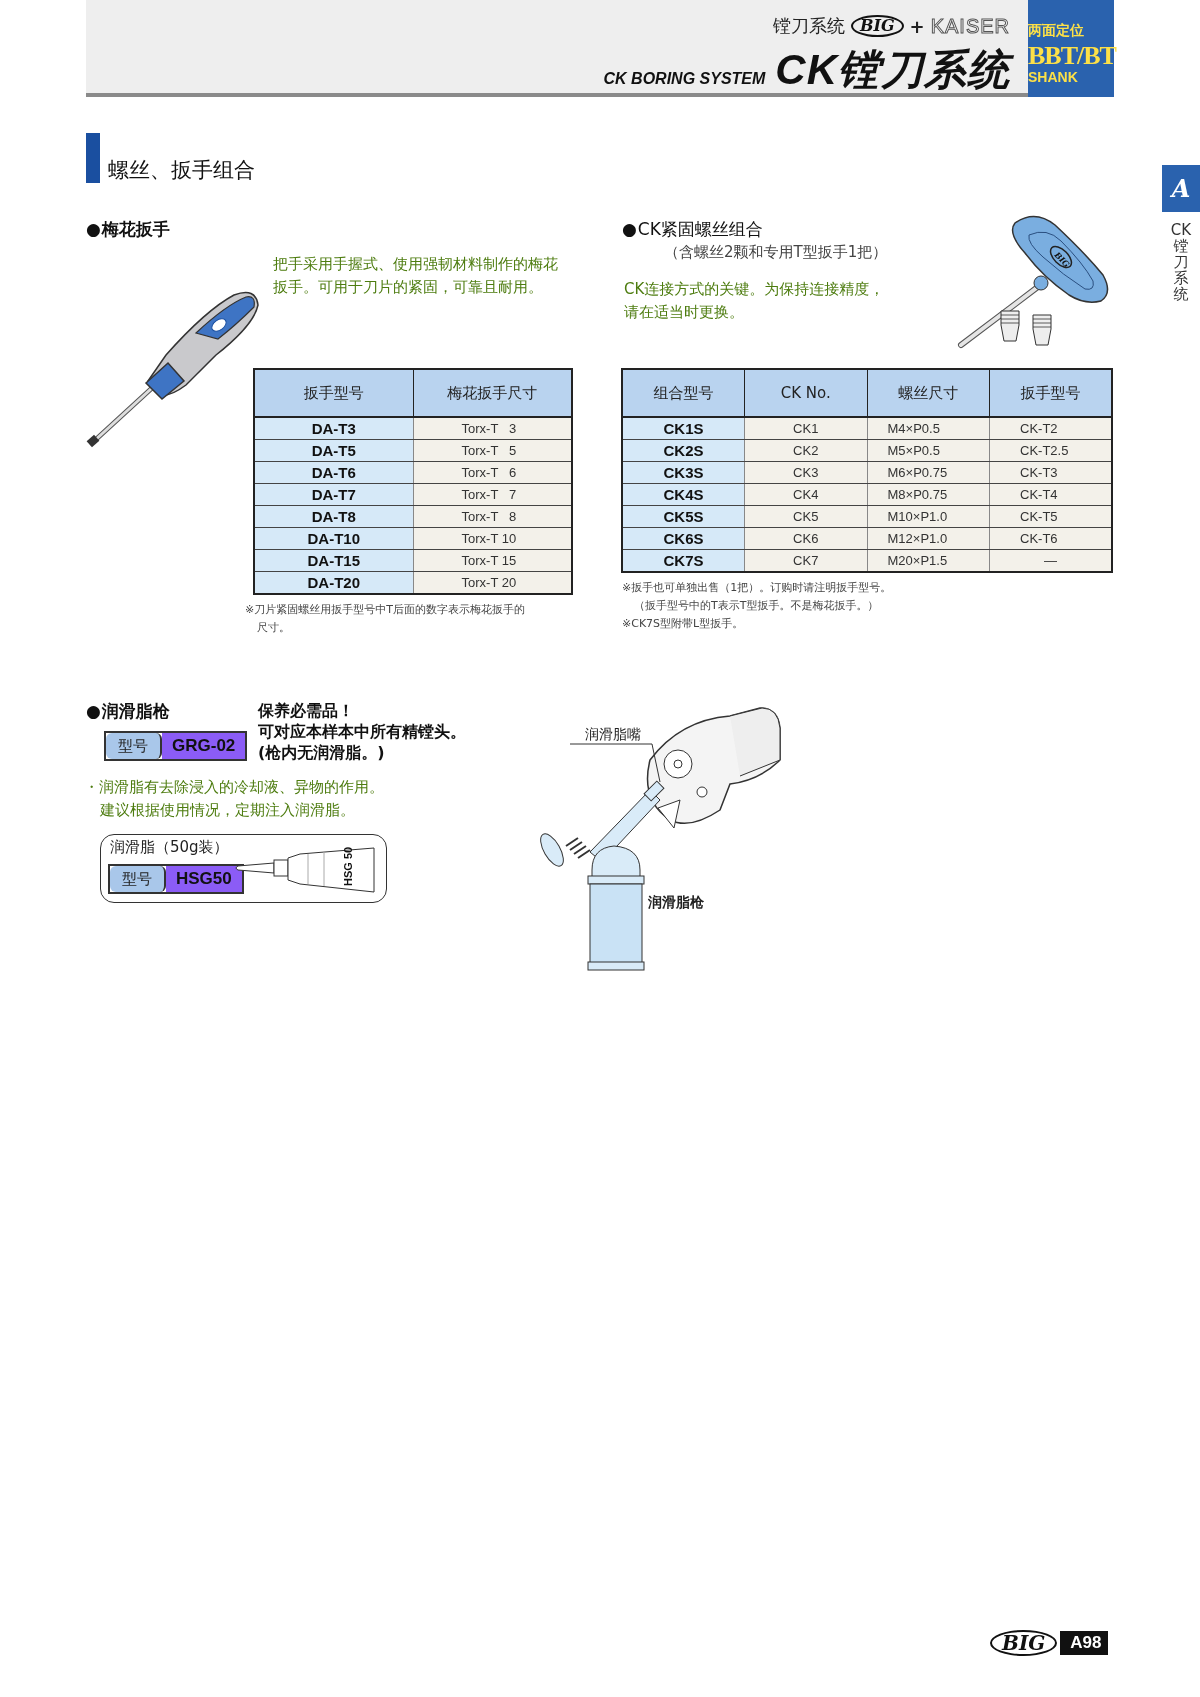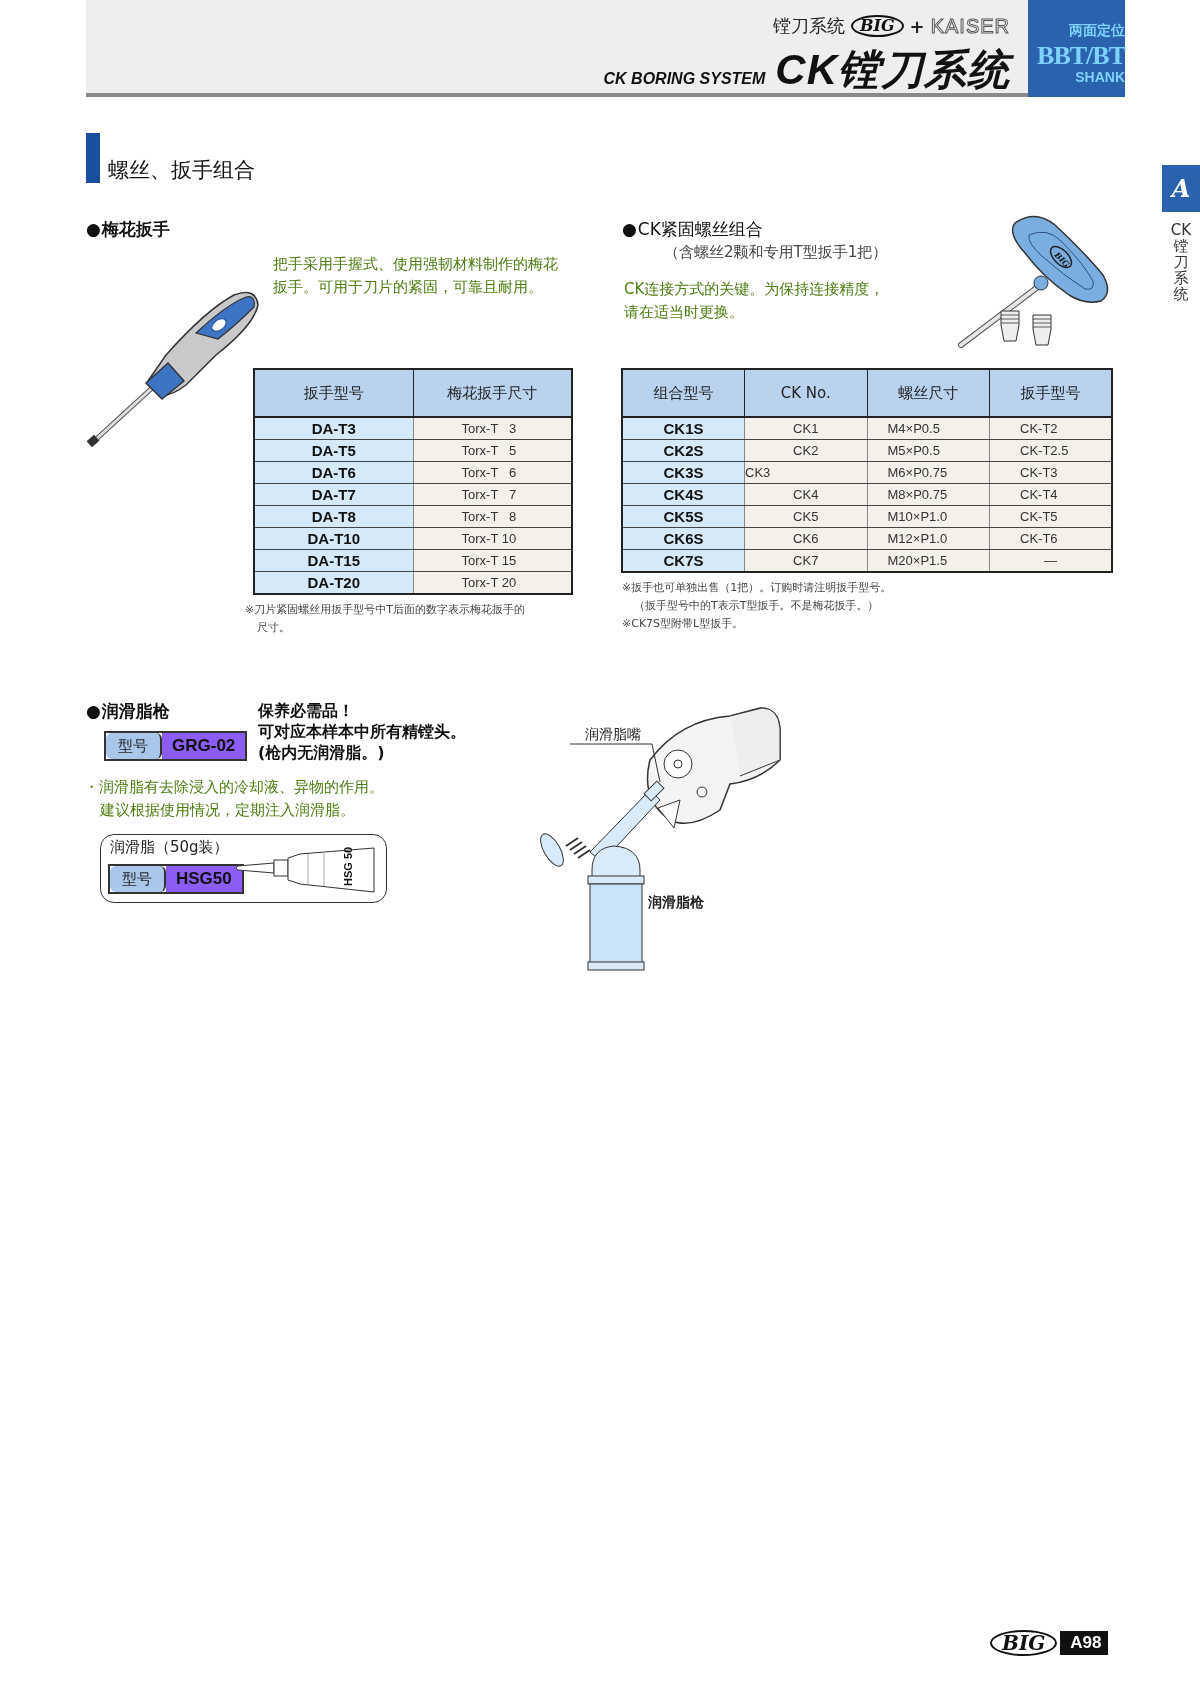--- a/index.html
+++ b/index.html
@@ -7,21 +7,21 @@
   .abs{position:absolute;}
   
   .hdr{left:86px;top:0;width:942px;height:94px;background:#eeeeee;}
   .hdr-line{left:86px;top:93px;width:942px;height:4px;background:#8a8a8a;}
   .hdr-sub{right:190px;top:14px;font-size:18px;color:#222;display:flex;align-items:center;gap:6px;white-space:nowrap;}
   .big-logo{display:inline-block;border:2px solid #111;border-radius:50%;padding:0 7px;font-family:"DejaVu Serif",serif;font-weight:bold;font-style:italic;font-size:16px;line-height:18px;color:#111;}
   .kaiser{font-family:"Liberation Sans",sans-serif;font-size:20px;color:#fff;-webkit-text-stroke:1px #555;letter-spacing:1px;}
   .hdr-title{right:190px;top:42px;display:flex;align-items:baseline;gap:10px;white-space:nowrap;}
   .hdr-title .en{font-family:"Liberation Sans",sans-serif;font-weight:bold;font-style:italic;font-size:16px;color:#111;}
   .hdr-title .cn{font-family:"Liberation Sans",sans-serif;font-weight:bold;font-style:italic;font-size:42px;color:#111;letter-spacing:1px;}
-  .shank{left:1028px;top:0;width:97px;height:97px;background:#2a62ae;color:#7dd3fc;text-align:right;}
+  .shank{left:1028px;top:0;width:86px;height:97px;background:#2a62ae;color:#fde047;text-align:left;}
   .shank .l1{font-size:14px;font-weight:bold;margin-top:22px;}
   .shank .l2{font-family:Liberation Serif, serif;font-weight:bold;font-size:26px;line-height:26px;margin-top:3px;letter-spacing:-1px;}
   .shank .l3{font-family:"Liberation Sans",sans-serif;font-weight:bold;font-size:14px;line-height:16px;}
   
   .sidetab{left:1162px;top:165px;width:38px;height:47px;background:#2a62ae;color:#fff;font-family:"DejaVu Serif",serif;font-style:italic;font-weight:bold;font-size:24px;text-align:center;line-height:47px;}
   .sidetxt{left:1170px;top:222px;width:22px;font-size:15px;line-height:16px;color:#333;text-align:center;word-break:break-all;}
   
   .sec-bar{left:86px;top:133px;width:14px;height:50px;background:#1a4fa0;}
   .sec-bar2{left:92px;top:130px;width:12px;height:50px;background:#ccc;z-index:-1;}
   .sec-title{left:108px;top:156px;font-size:21px;color:#111;}
@@ -178,21 +178,21 @@
         <td style="padding-left:30px;">CK-T2</td>
       </tr>
     <tr>
         <td class="key">CK2S</td>
         <td style="text-align:center;">CK2</td>
         <td style="padding-left:20px;">M5×P0.5</td>
         <td style="padding-left:30px;">CK-T2.5</td>
       </tr>
     <tr>
         <td class="key">CK3S</td>
-        <td style="text-align:left;">CK3</td>
+        <td style="text-align:center;">CK3</td>
         <td style="padding-left:20px;">M6×P0.75</td>
         <td style="padding-left:30px;">CK-T3</td>
       </tr>
     <tr>
         <td class="key">CK4S</td>
         <td style="text-align:center;">CK4</td>
         <td style="padding-left:20px;">M8×P0.75</td>
         <td style="padding-left:30px;">CK-T4</td>
       </tr>
     <tr>

